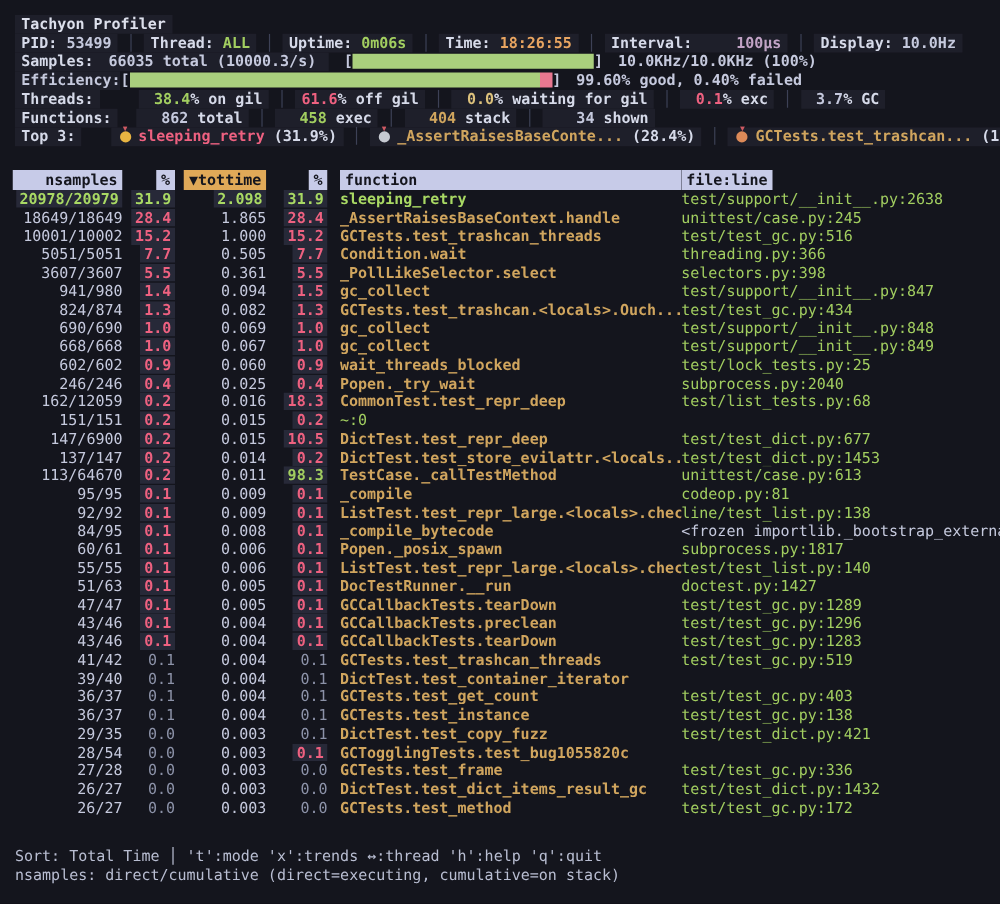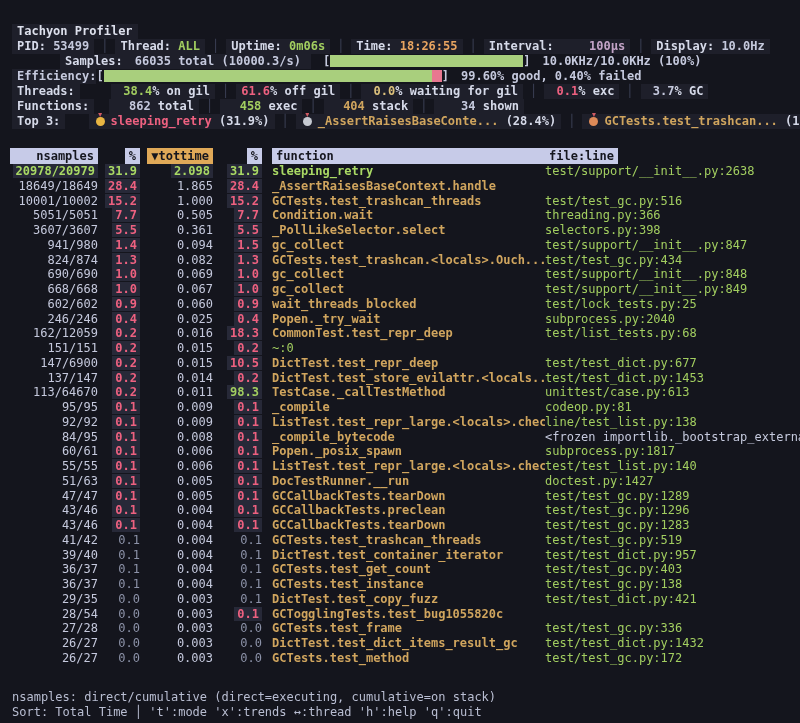--- a/index.html
+++ b/index.html
@@ -6,38 +6,38 @@
     --bg:#14151d; --chip:#1e1f2a; --fg:#c5c9dd; --dim:#8c92a8; --sep:#3d4156;
     --green:#a2ce60; --bargreen:#a9cf7d; --barpink:#e87790; --red:#ee6180;
     --amber:#d0a55e; --orange:#e9a561; --purple:#c2a3c6; --yellow:#dcc17c;
     --hdrbg:#c7cbe8; --hdrfg:#15161e; --sortbg:#e0a958; --heat:#272938; --sel:#a9d964;
   }
   *{box-sizing:border-box;margin:0;padding:0;}
   body{background:#0d0e13;}
   .screen{position:relative;width:800px;height:723px;background:var(--bg);
     font-family:"DejaVu Sans Mono",monospace;font-size:12px;color:var(--fg);
     overflow:hidden;}
-  .pad{padding-top:24px;}
+  .pad{padding-top:12px;}
   .line{height:15px;line-height:15px;white-space:nowrap;padding-left:12px;}
   .hline{font-weight:700;}
   .chip{display:inline-block;background:var(--chip);padding:0 5px;height:15px;}
   .lbl{color:#d6dae9;}
   .val{white-space:pre;}
   .sep{color:var(--sep);margin:0 7px;font-weight:400;}
   .c-fg{color:var(--fg);} .c-dim{color:var(--dim);font-weight:400;}
   .c-green{color:var(--green);} .c-red{color:var(--red);}
   .c-amber{color:var(--amber);} .c-orange{color:var(--orange);text-align:right;}
   .c-purple{color:var(--purple);margin-left:28px;} .c-yellow{color:var(--yellow);}
   .c-sel{color:var(--sel);}
   .title-chip{color:#dde0ec;font-weight:700;}
   .bracket{color:var(--fg);font-weight:700;}
   .bar{display:inline-block;height:12px;vertical-align:-2px;background:transparent;font-size:0;}
   .bar i{display:inline-block;height:12px;}
   .fill-green{background:var(--bargreen);} .fill-pink{background:var(--barpink);}
-  .lead-samples{width:251px;margin-left:48px;} .lead-samples .val{margin-left:12px;color:var(--fg);}
+  .lead-samples{width:251px;} .lead-samples .val{margin-left:12px;color:var(--fg);}
   .rate{margin-left:12px;}
   .gap18{height:19px;} .gap24{height:24px;}
   
   .trow{display:grid;grid-template-columns:88px 42px 73px 49px 10px 273px 1fr;
     height:14.76px;line-height:14.76px;padding-left:10px;white-space:nowrap;}
   .thead{height:16px;line-height:16px;font-weight:700;}
   .cell{overflow:hidden;}
   .ra{text-align:right;}
   .hcell span{display:inline-block;background:var(--hdrbg);color:var(--hdrfg);padding:0 4px;}
   .hcell.full span{width:100%;}
@@ -105,20 +105,21 @@
         <div class="cell fncell"><span class="c-sel pbold">sleeping_retry</span></div>
         <div class="cell filecell"><span class="c-green">test/support/__init__.py:2638</span></div>
       </div>
       <div class="trow">
         <div class="cell ra"><span class="c-fg">18649/18649</span></div>
         <div class="cell ra"><span class="c-red heat pbold">28.4</span></div>
         <div class="cell ra"><span class="c-fg">1.865</span></div>
         <div class="cell ra"><span class="c-red heat pbold">28.4</span></div>
         <div class="cell"></div>
         <div class="cell fncell"><span class="c-amber pbold">_AssertRaisesBaseContext.handle</span></div>
+        <div class="cell filecell"><span class="c-green">unittest/case.py:245</span></div>
       </div>
       <div class="trow">
         <div class="cell ra"><span class="c-fg">10001/10002</span></div>
         <div class="cell ra"><span class="c-red heat pbold">15.2</span></div>
         <div class="cell ra"><span class="c-fg">1.000</span></div>
         <div class="cell ra"><span class="c-red heat pbold">15.2</span></div>
         <div class="cell"></div>
         <div class="cell fncell"><span class="c-amber pbold">GCTests.test_trashcan_threads</span></div>
         <div class="cell filecell"><span class="c-green">test/test_gc.py:516</span></div>
       </div>
@@ -328,21 +329,20 @@
         <div class="cell fncell"><span class="c-amber pbold">GCTests.test_trashcan_threads</span></div>
         <div class="cell filecell"><span class="c-green">test/test_gc.py:519</span></div>
       </div>
       <div class="trow">
         <div class="cell ra"><span class="c-fg">39/40</span></div>
         <div class="cell ra"><span class="c-dim">0.1</span></div>
         <div class="cell ra"><span class="c-fg">0.004</span></div>
         <div class="cell ra"><span class="c-dim">0.1</span></div>
         <div class="cell"></div>
         <div class="cell fncell"><span class="c-amber pbold">DictTest.test_container_iterator</span></div>
-        <div class="cell filecell"><span class="c-green">test/test_dict.py:957</span></div>
       </div>
       <div class="trow">
         <div class="cell ra"><span class="c-fg">36/37</span></div>
         <div class="cell ra"><span class="c-dim">0.1</span></div>
         <div class="cell ra"><span class="c-fg">0.004</span></div>
         <div class="cell ra"><span class="c-dim">0.1</span></div>
         <div class="cell"></div>
         <div class="cell fncell"><span class="c-amber pbold">GCTests.test_get_count</span></div>
         <div class="cell filecell"><span class="c-green">test/test_gc.py:403</span></div>
       </div>
@@ -396,16 +396,16 @@
         <div class="cell ra"><span class="c-fg">0.003</span></div>
         <div class="cell ra"><span class="c-dim">0.0</span></div>
         <div class="cell"></div>
         <div class="cell fncell"><span class="c-amber pbold">GCTests.test_method</span></div>
         <div class="cell filecell"><span class="c-green">test/test_gc.py:172</span></div>
       </div>
     </div>
 
   <div class="gap24"></div>
 
+  <div class="line footer">Sort: Total Time │ 't':mode 'x':trends ↔:thread 'h':help 'q':quit</div>
   <div class="line footer">nsamples: direct/cumulative (direct=executing, cumulative=on stack)</div>
-  <div class="line footer">Sort: Total Time │ 't':mode 'x':trends ↔:thread 'h':help 'q':quit</div>
 
 </div>
 
 </body></html>

